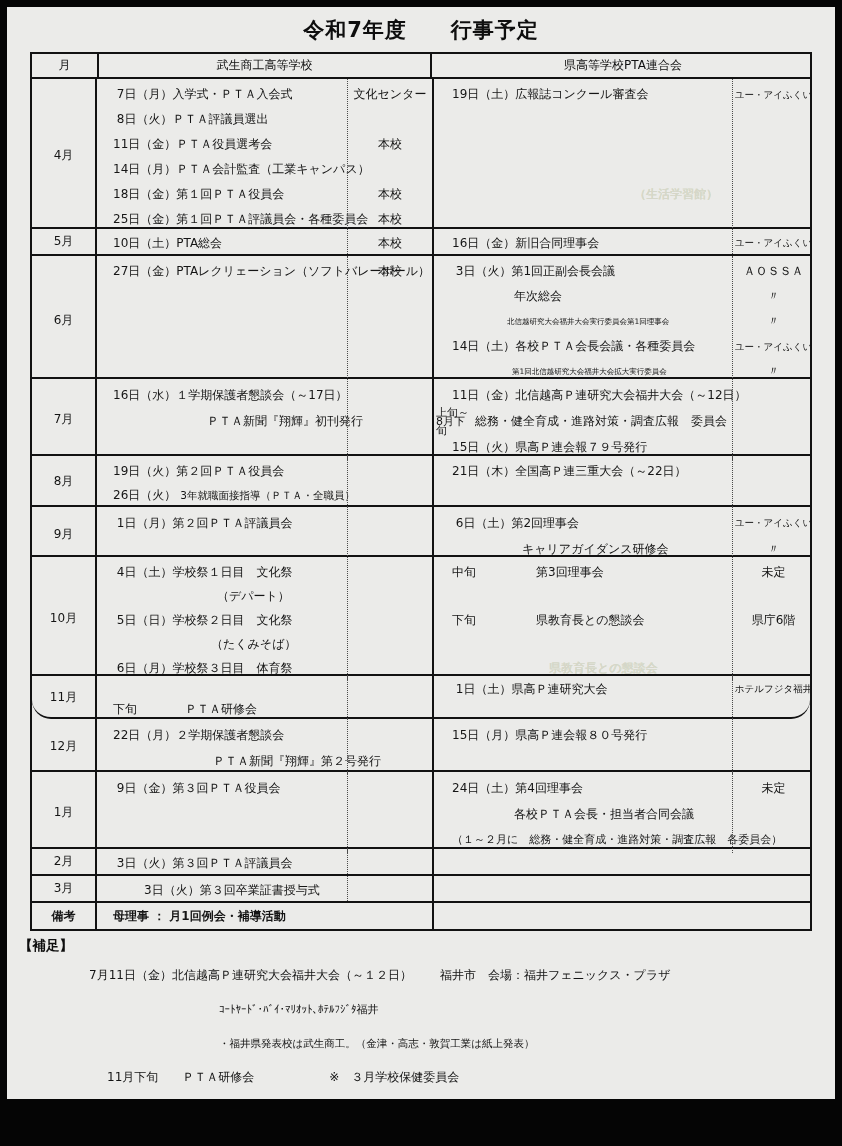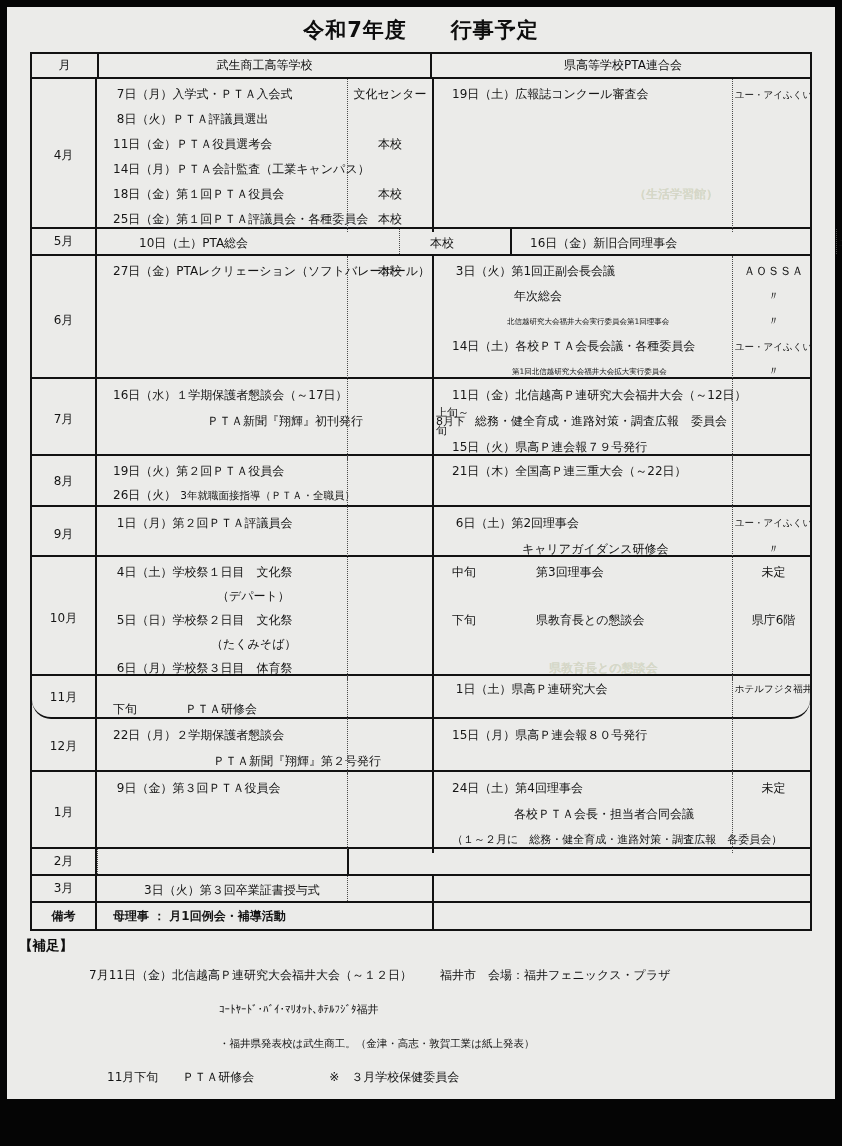--- a/index.html
+++ b/index.html
@@ -87,21 +87,21 @@
             <div class="line"><span>19日（土）広報誌コンクール審査会</span></div>
             <div class="line"><span>&nbsp;</span></div>
             <div class="line"><span>&nbsp;</span></div>
             <div class="line"><span>&nbsp;</span></div>
             <div class="line ghost" style="padding-left: 182px;"><span>（生活学習館）</span></div>
           </div>
           <div class="c c-loc c-ploc">
             <div class="loc-line xs">ユー・アイふくい</div>
           </div>
         </div>
-        <div class="row" style="height: 27px; gap: 26px; --lh: 22px;">
+        <div class="row" style="height: 27px; --lh: 22px;">
           <div class="c c-month">
             <span>5月</span>
           </div>
           <div class="c c-ev">
             <div class="line"><span>10日（土）PTA総会</span></div>
           </div>
           <div class="c c-loc c-sloc">
             <div class="loc-line">本校</div>
           </div>
           <div class="c c-ev c-pev">
@@ -251,20 +251,23 @@
             <div class="line" style="padding-left: 62px;"><span>各校ＰＴＡ会長・担当者合同会議</span></div>
             <div class="line wide sm"><span>（１～２月に　総務・健全育成・進路対策・調査広報　各委員会）</span></div>
           </div>
           <div class="c c-loc c-ploc">
             <div class="loc-line">未定</div>
           </div>
         </div>
         <div class="row no-pdot" style="height: 27px; --lh: 22px;">
           <div class="c c-month">
             <span>2月</span>
+          </div>
+          <div class="c c-ev">
+            <div class="line"><span> 3日（火）第３回ＰＴＡ評議員会</span></div>
           </div>
           <div class="c c-loc c-sloc"></div>
           <div class="c c-ev c-pev"></div>
           <div class="c c-loc c-ploc"></div>
         </div>
         <div class="row no-pdot" style="height: 27px; text-align: center; --lh: 22px;">
           <div class="c c-month">
             <span>3月</span>
           </div>
           <div class="c c-ev">

